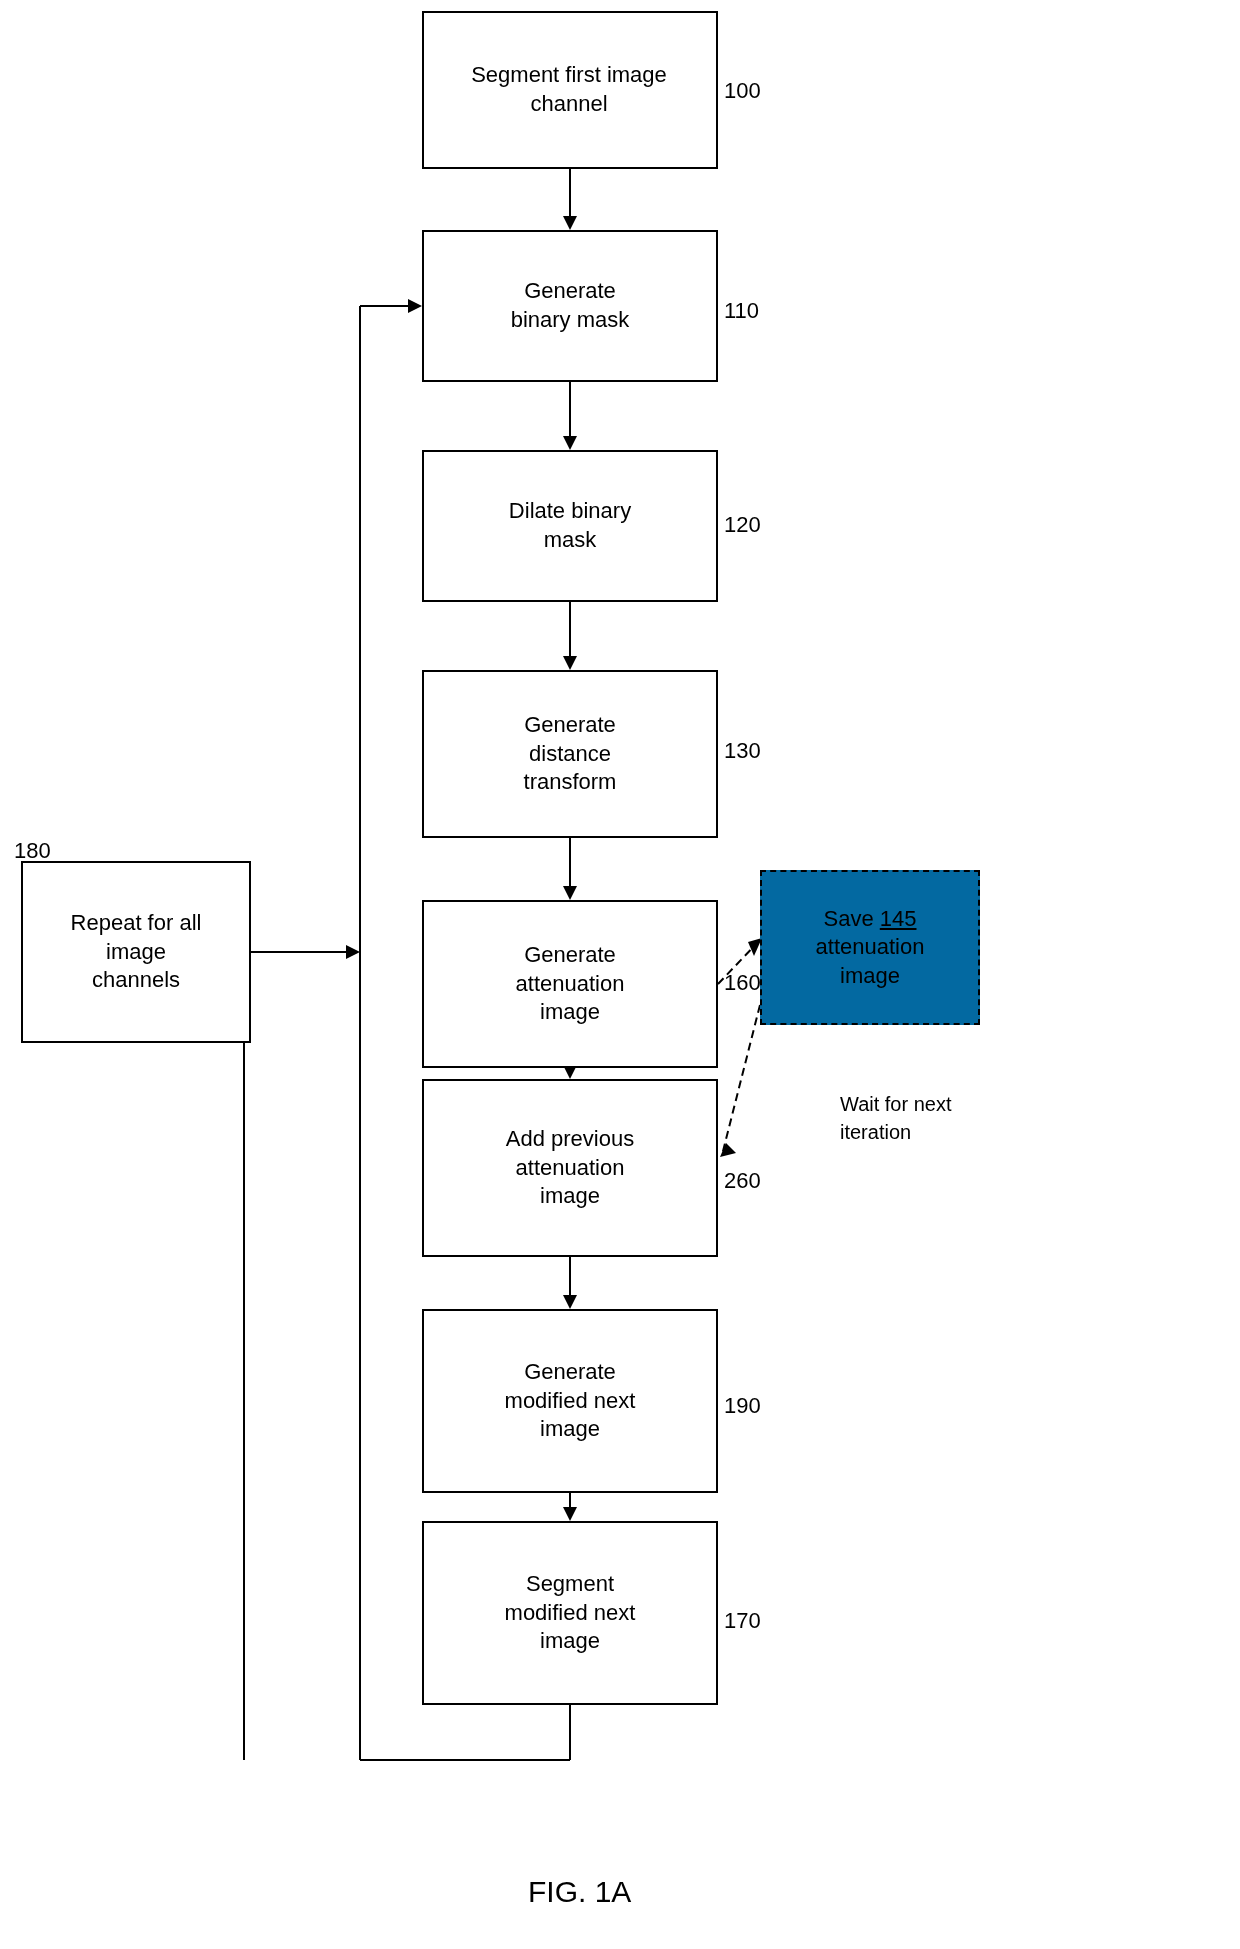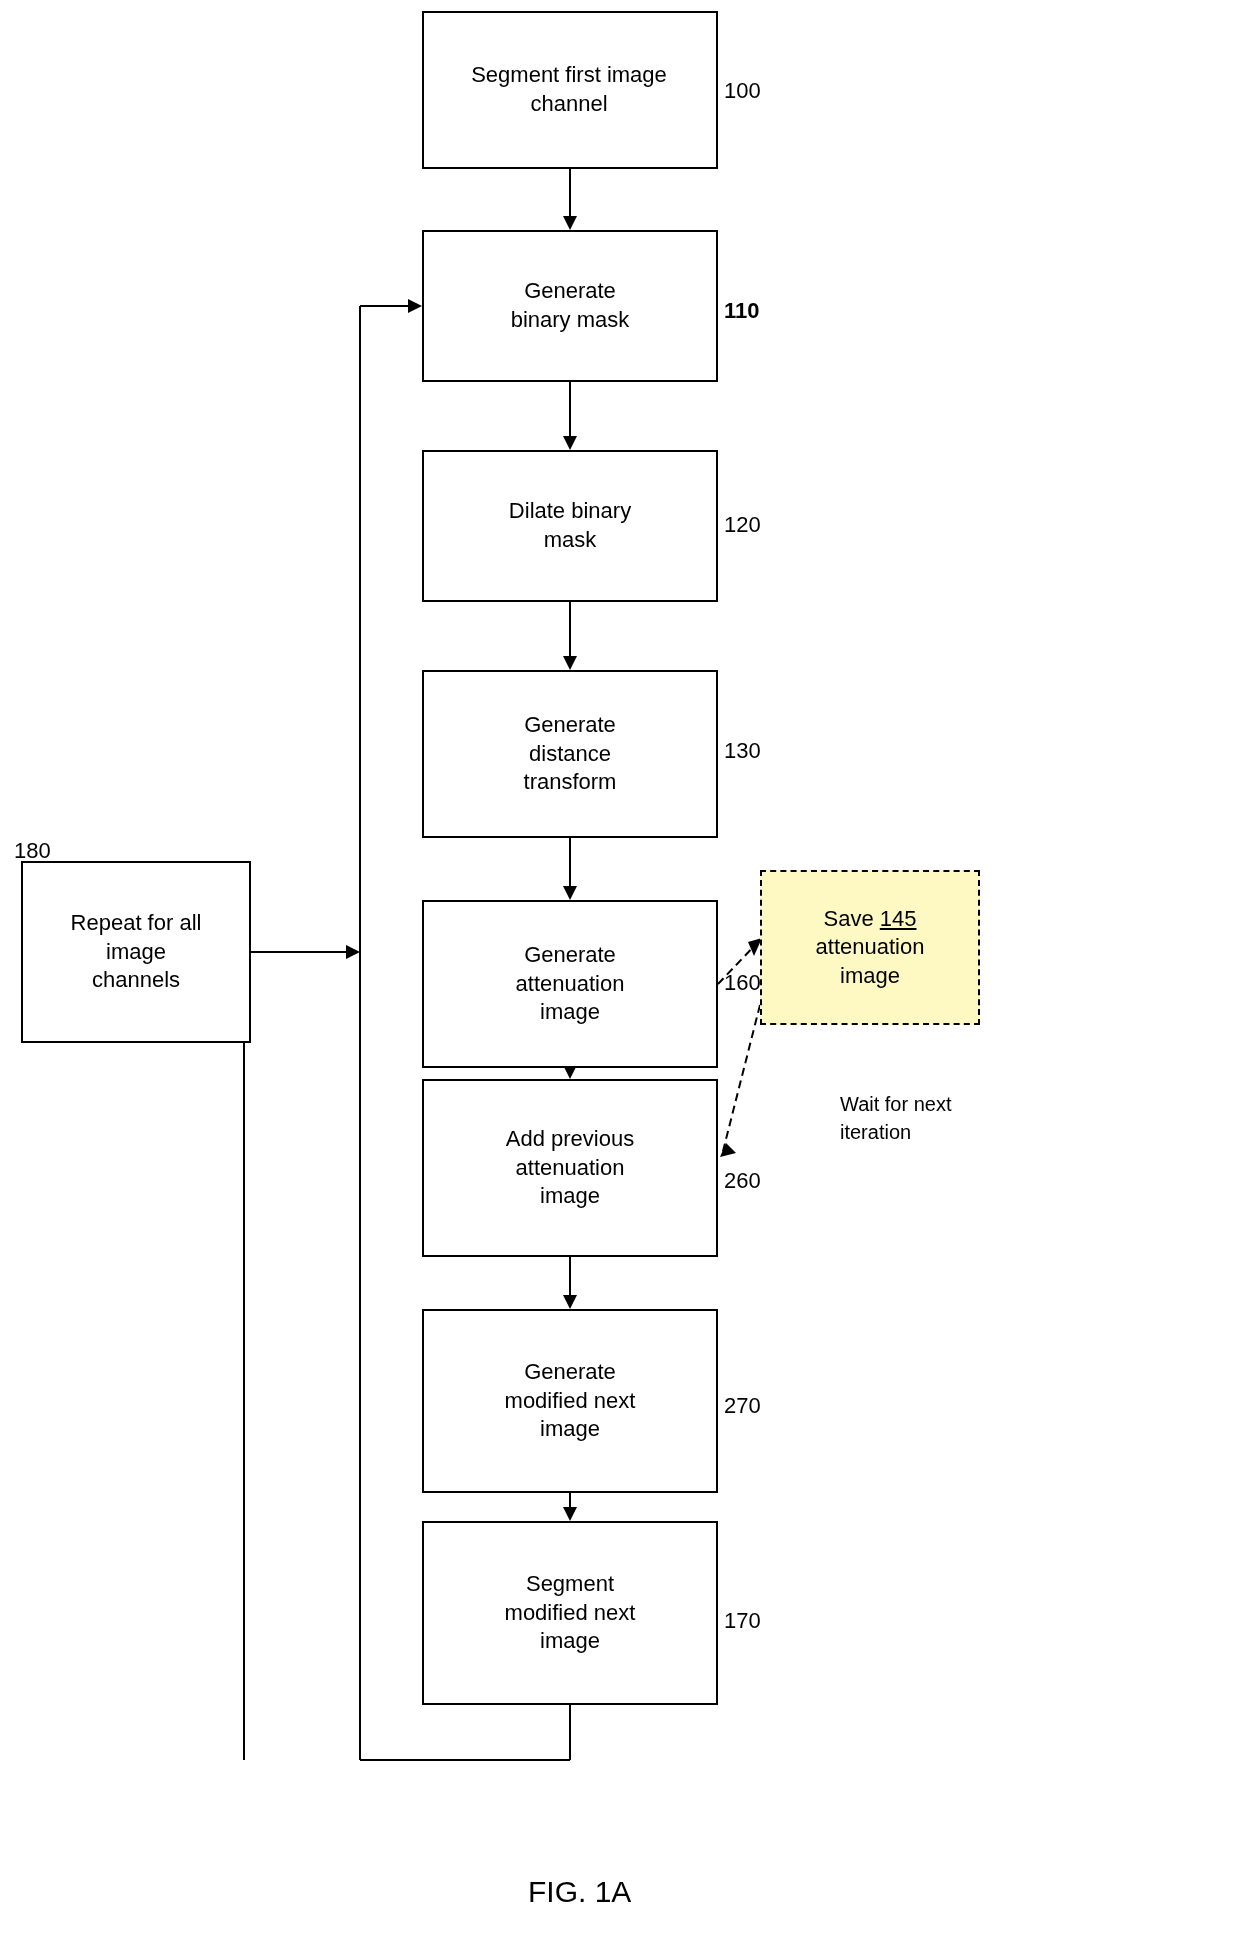--- a/index.html
+++ b/index.html
@@ -24,21 +24,21 @@
       align-items: center;
       justify-content: center;
       text-align: center;
       font-size: 22px;
       line-height: 1.3;
       padding: 8px;
     }
     .box-dashed {
       position: absolute;
       border: 2px dashed #000;
-      background: #fef9c3;
+      background: #0369a1;
       display: flex;
       align-items: center;
       justify-content: center;
       text-align: center;
       font-size: 22px;
       line-height: 1.3;
       padding: 8px;
     }
     .label {
       position: absolute;
@@ -152,26 +152,26 @@
 
   <div class="box" style="left:422px; top:1521px; width:296px; height:184px; font-size:22px;">
     <span>Segment<br>modified next<br>image</span>
   </div>
 
   <div class="box" style="left:21px; top:861px; width:230px; height:182px; font-size:22px;">
     <span>Repeat for all<br>image<br>channels</span>
   </div>
 
   <div class="label" style="left:724px; top:78px;">100</div>
-  <div class="label" style="left:724px; top:298px;font-weight:bold;">110</div>
+  <div class="label" style="left:724px; top:298px;">110</div>
   <div class="label" style="left:724px; top:512px;">120</div>
   <div class="label" style="left:724px; top:738px;">130</div>
   <div class="label" style="left:724px; top:970px;">160</div>
   <div class="label" style="left:724px; top:1168px;">260</div>
-  <div class="label" style="left:724px; top:1393px;">270</div>
+  <div class="label" style="left:724px; top:1393px;">190</div>
   <div class="label" style="left:724px; top:1608px;">170</div>
   <div class="label" style="left:14px; top:838px;">180</div>
 
   <div class="label" style="left:840px; top:1090px; font-size:20px; line-height:1.4;">
     Wait for next<br>iteration
   </div>
 
   <div class="fig-title" style="left:480px; top:1875px;">
     FIG. 1A
   </div>

